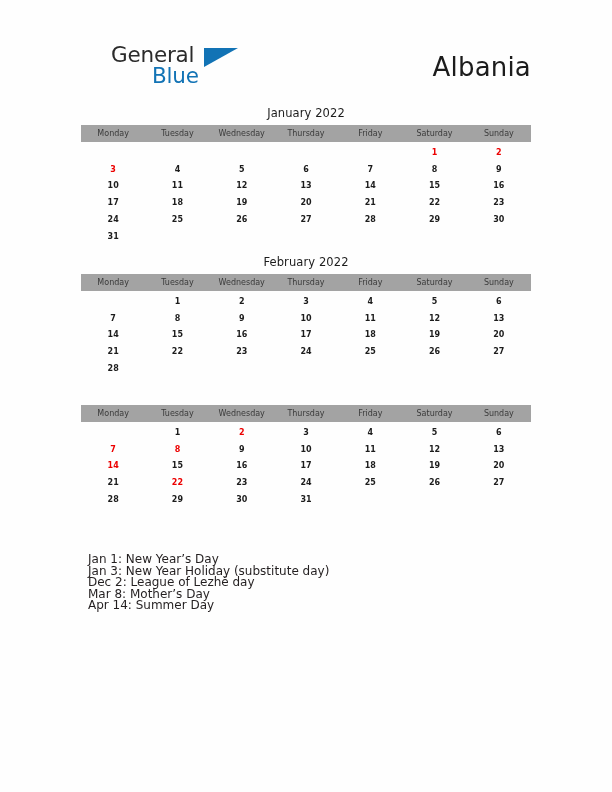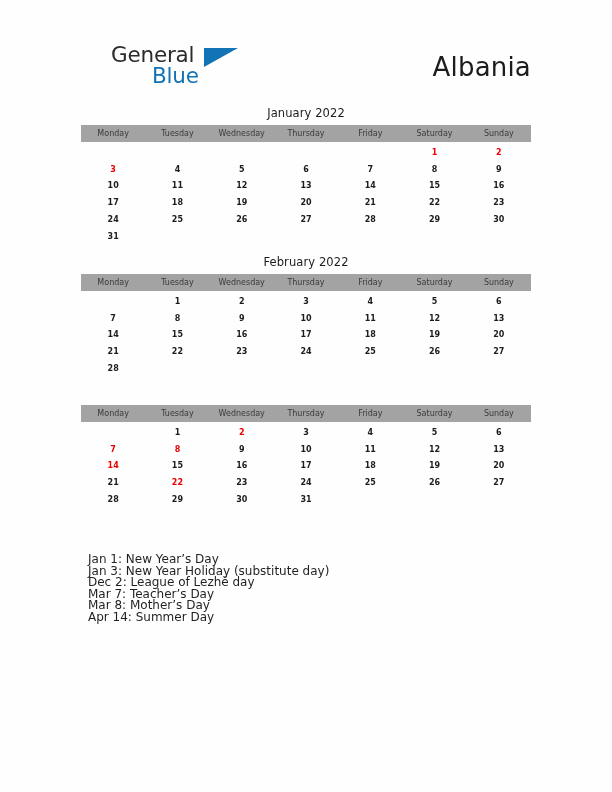--- a/index.html
+++ b/index.html
@@ -355,16 +355,15 @@
           <td class="empty">&nbsp;</td>
         </tr>
       </tbody>
   </table>
 </div>
 
 <div class="holiday-list">
     <div class="holiday-item">Jan 1: New Year’s Day</div>
     <div class="holiday-item">Jan 3: New Year Holiday (substitute day)</div>
     <div class="holiday-item">Dec 2: League of Lezhë day</div>
-    <div class="holiday-item">Mar 7: Teacher’s Day</div>
     <div class="holiday-item">Mar 8: Mother’s Day</div>
     <div class="holiday-item">Apr 14: Summer Day</div>
   </div>
 
 </body></html>

